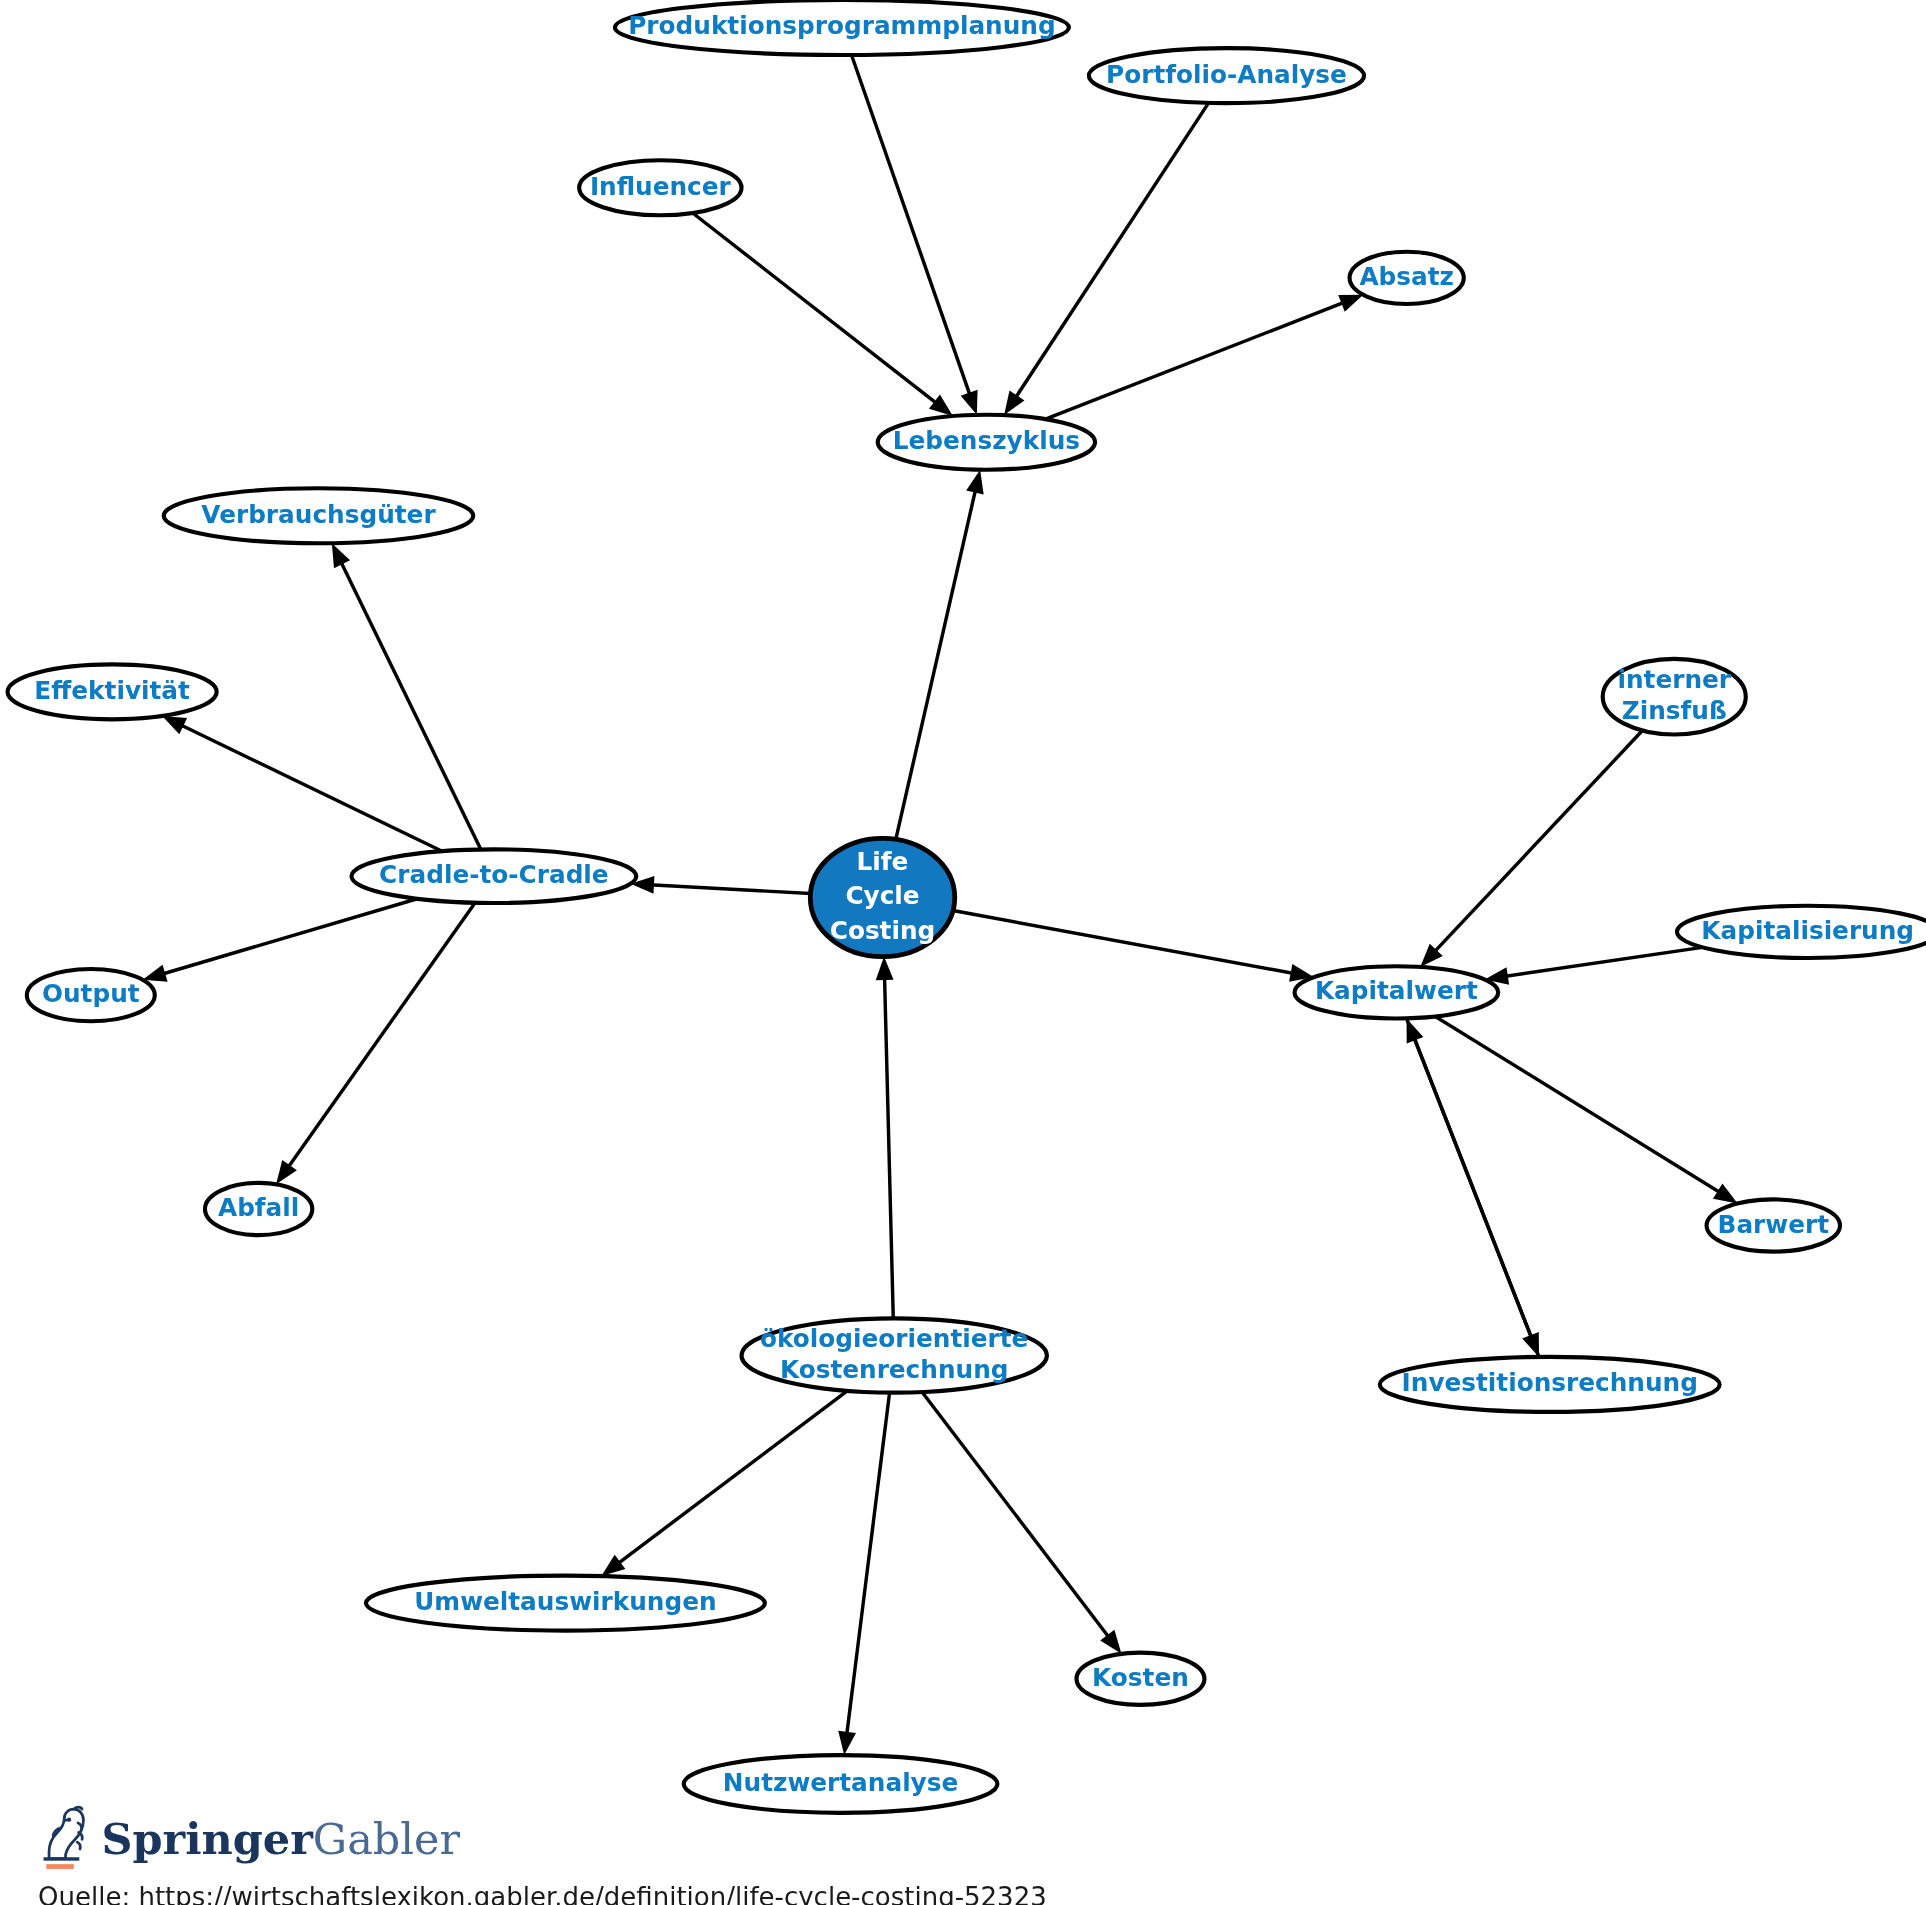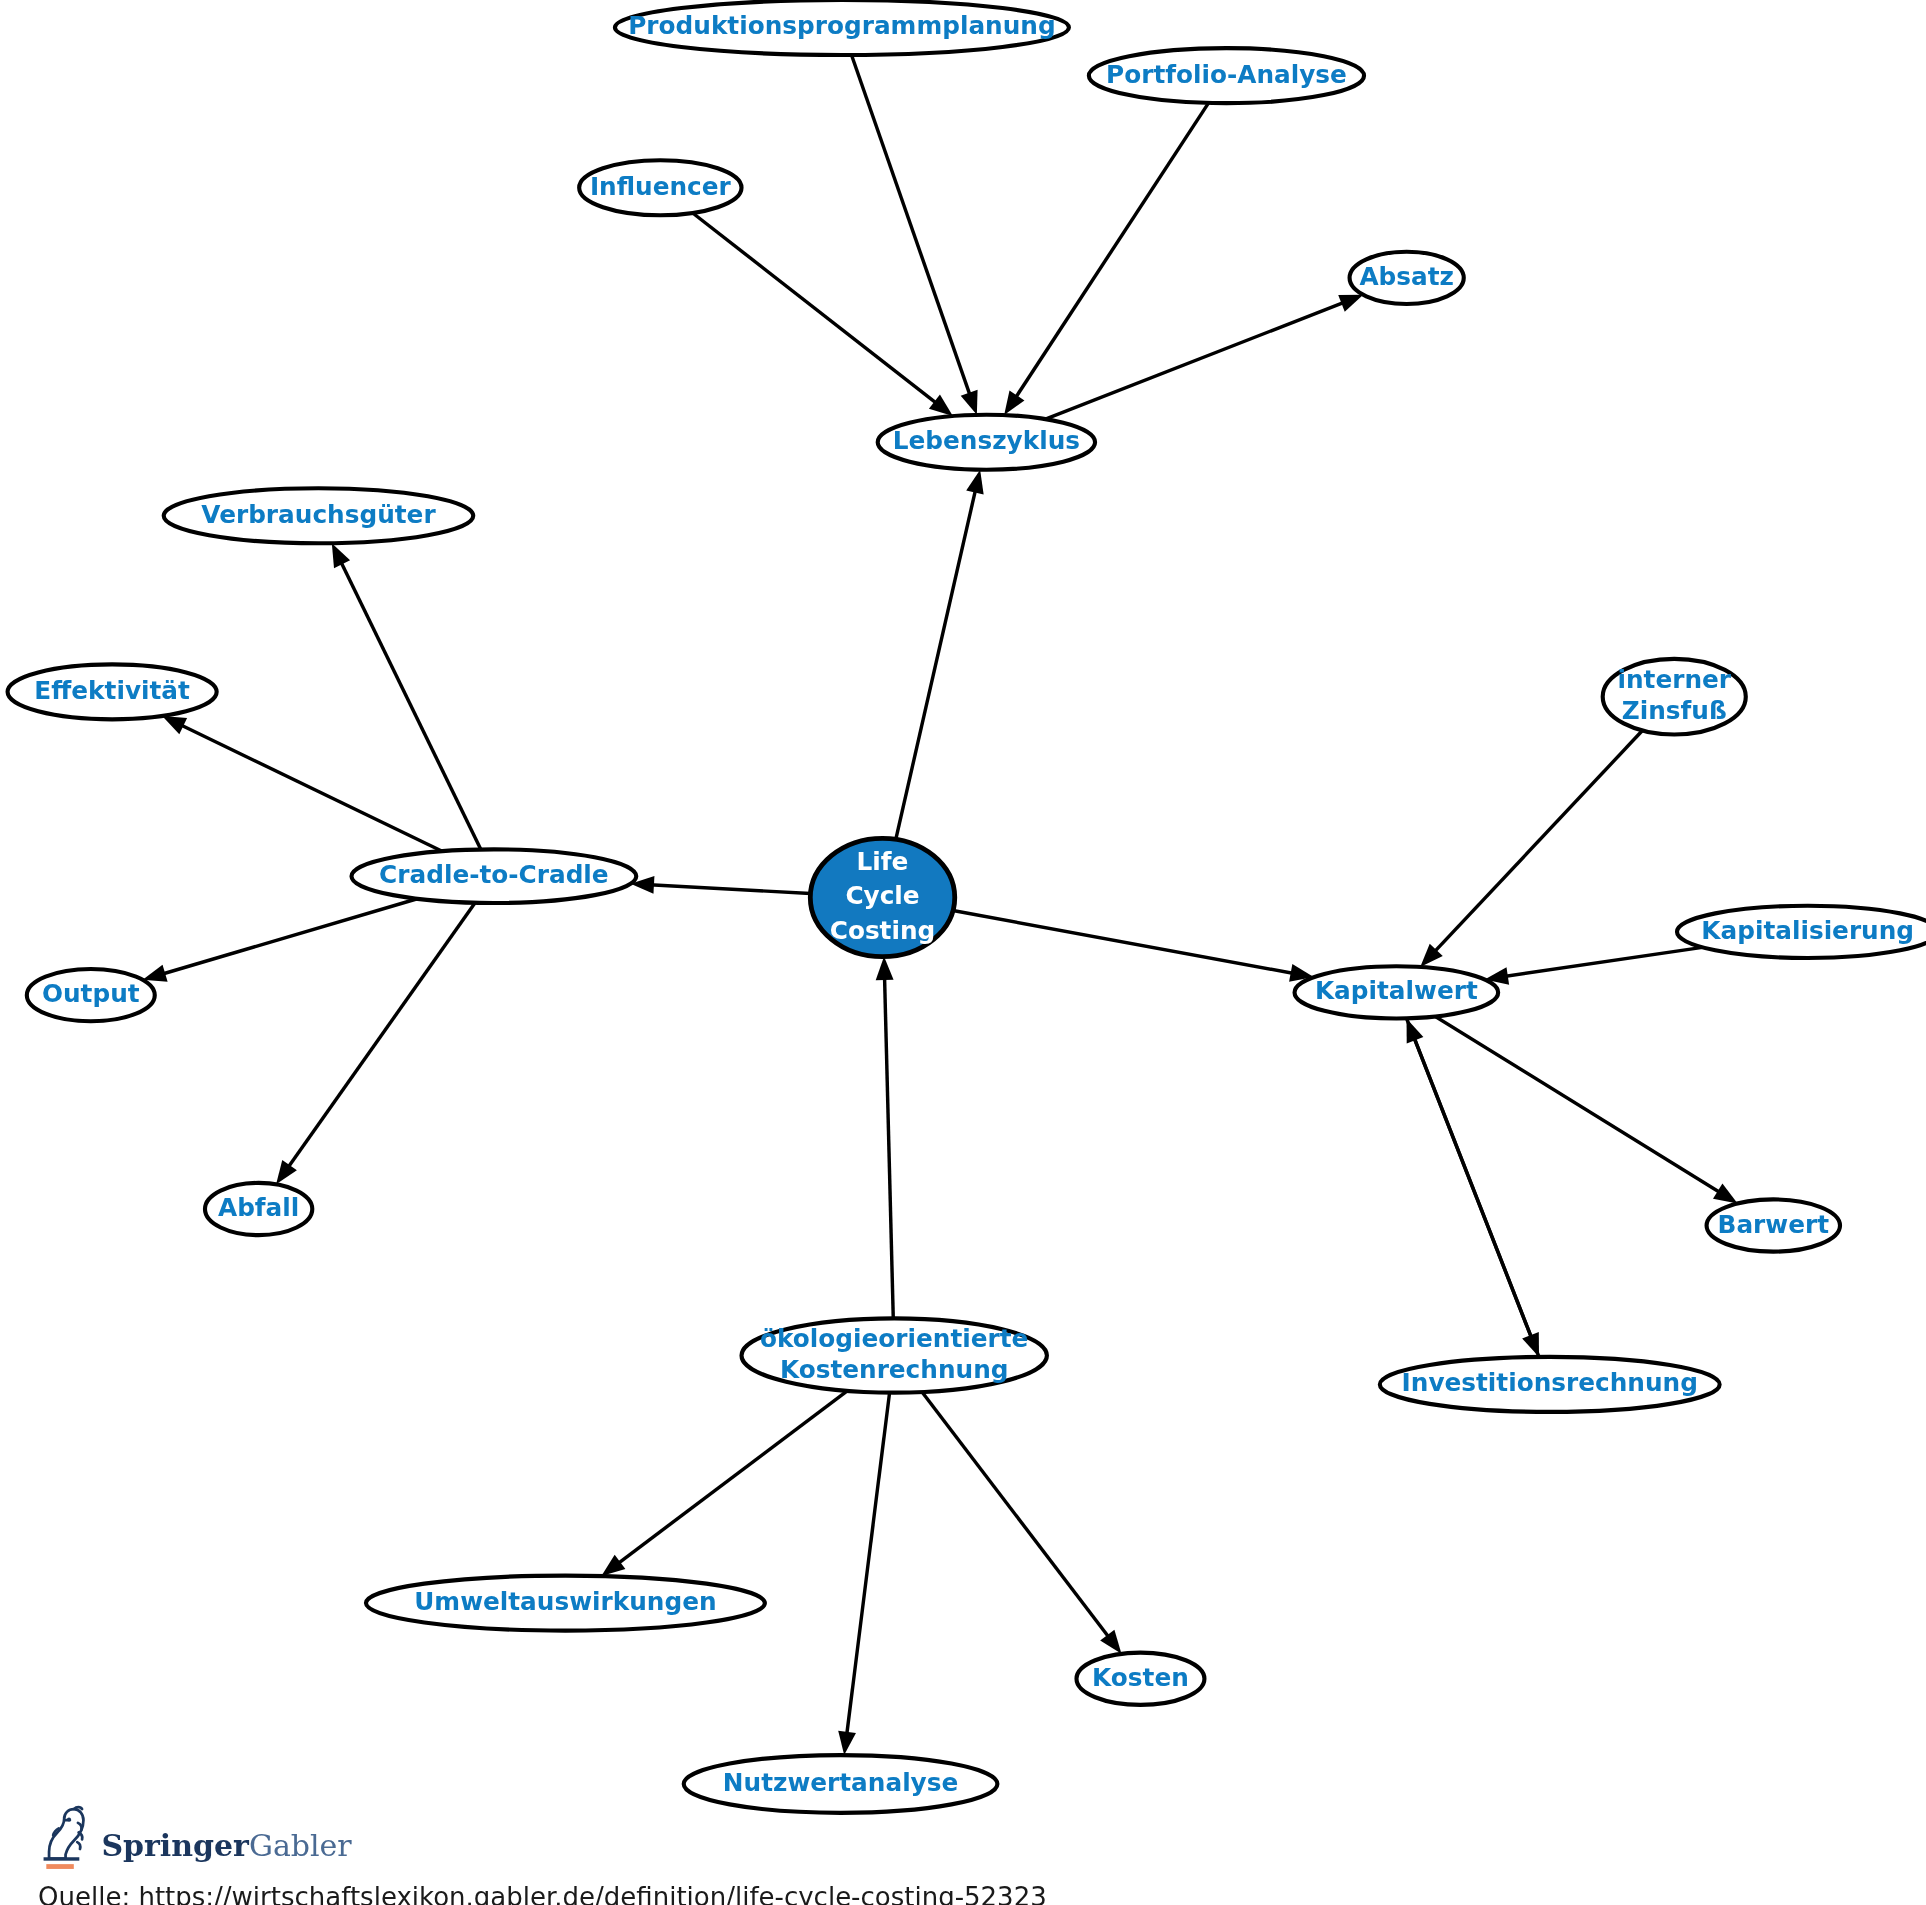--- a/index.html
+++ b/index.html
@@ -69,21 +69,21 @@
   }
   #logo-mark {
     position: relative;
     width: 51px;
     height: 66px;
     flex: 0 0 auto;
   }
   #logo-mark svg { display: block; }
   #brand-text {
     font-family: "DejaVu Serif", serif;
-    font-size: 30px;
+    font-size: 43px;
     line-height: 1;
     white-space: nowrap;
     padding-bottom: 9.6px;
   }
   .brand-springer {
     color: #1b365d;
     font-weight: bold;
   }
   .brand-gabler {
     color: #4a6a93;

